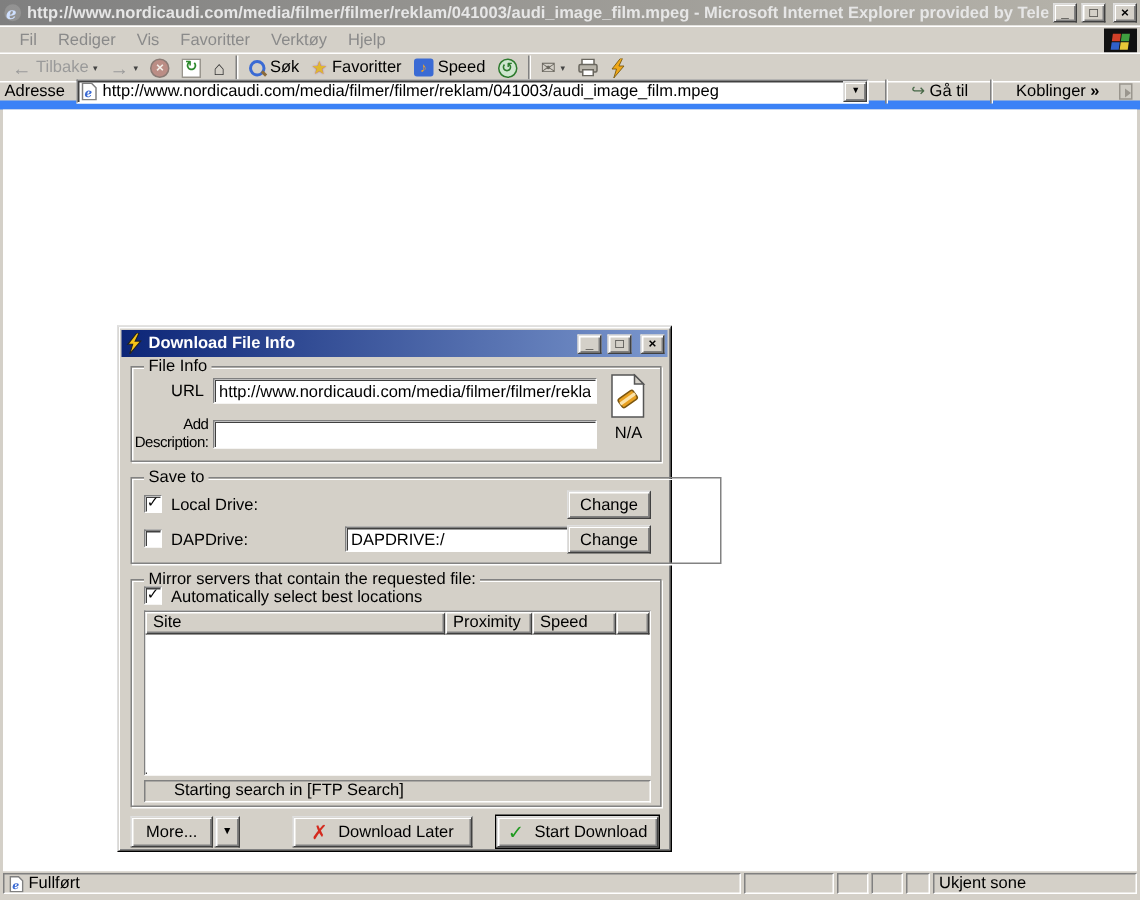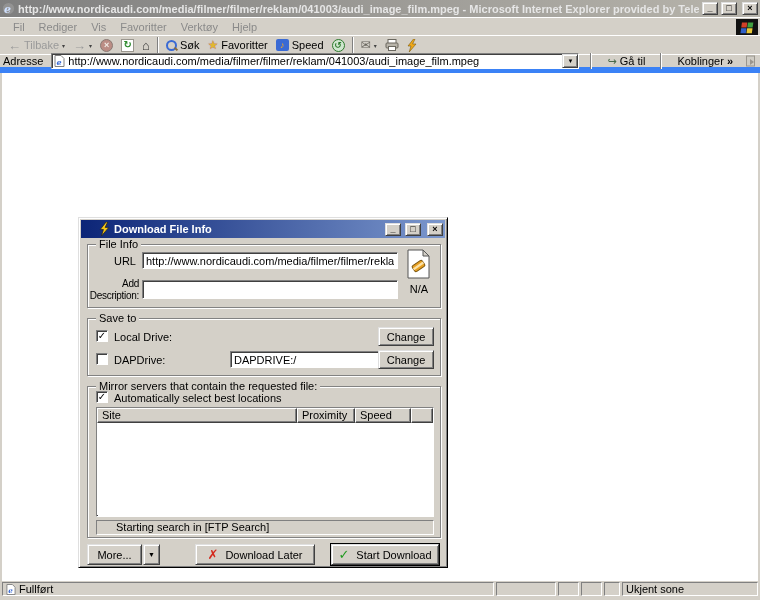--- a/index.html
+++ b/index.html
@@ -52,21 +52,21 @@
   .content { position:absolute; left:2px; top:73px; width:756px; height:508px; background:#ffffff; }
   .statusbar { position:absolute; left:0; top:581px; width:760px; height:16px; background:#d4d0c8;
                display:flex; gap:2px; padding:1px 2px; }
   .spanel { height:14px; display:flex; align-items:center; gap:3px; padding:0 3px;
             border:1px solid; border-color:#808080 #ffffff #ffffff #808080; white-space:nowrap; overflow:hidden; }
   
   .dialog { position:absolute; left:78px; top:217px; width:370px; height:351px;
     background:#d4d0c8; border:1px solid; border-color:#dfdfdf #000 #000 #dfdfdf;
     box-shadow:inset 1px 1px 0 #fff, inset -1px -1px 0 #808080; padding:2px; }
   .dlg-title { height:18px; background:linear-gradient(90deg,#0c2577,#7b97cd);
-    display:flex; align-items:center; gap:4px; padding:0 2px 0 18px; }
+    display:flex; align-items:center; gap:4px; padding:0 2px 0 3px; }
   .dlg-title .d-text { flex:1; color:#fff; font-weight:bold; white-space:nowrap; overflow:hidden; }
   .dlg-body { position:relative; height:329px; }
   .grp { position:absolute; border:1px solid #828282; box-shadow:1px 1px 0 #ffffff, inset 1px 1px 0 #ffffff; }
   .grp-label { position:absolute; top:-7px; left:8px; background:#d4d0c8; padding:0 3px; white-space:nowrap; }
   .fld-label { position:absolute; text-align:right; }
   .tfield { position:absolute; height:17px; font-size:11px; font-family:"Liberation Sans","DejaVu Sans",sans-serif;
     padding:1px 3px; background:#fff; border:1px solid; border-color:#808080 #fff #fff #808080;
     box-shadow:inset 1px 1px 0 #404040; outline:none; }
   .checkbox { position:absolute; width:12px; height:12px; background:#fff;
     border:1px solid; border-color:#808080 #fff #fff #808080; box-shadow:inset 1px 1px 0 #404040;
@@ -232,21 +232,21 @@
               <path d="M17 1 L17 7 H23 Z" fill="#d4d0c8" stroke="#555"></path>
               <g transform="rotate(-35 12.5 17)">
                 <rect x="6.5" y="13.5" width="12" height="7" rx="1.5" fill="#e8a020" stroke="#7a5510"></rect>
                 <rect x="6.5" y="15.8" width="12" height="2.2" fill="#fbe2a8"></rect>
               </g>
             </svg>
         </span>
         <span style="position:absolute;left:310px;top:38px;width:42px;text-align:center">N/A</span>
       </div>
 
-      <div class="grp" style="left:6px;top:80px;width:354px;height:58px">
+      <div class="grp" style="left:6px;top:80px;width:394px;height:58px">
         <span class="grp-label">Save to</span>
         <span class="checkbox" style="left:8px;top:11px">✓</span>
         <span class="fld-label" style="left:26px;top:12px;width:70px;text-align:left">Local Drive:</span>
         <span class="btn raised" style="position:absolute;left:290px;top:8px;width:56px;height:19px">Change</span>
         <span class="checkbox" style="left:8px;top:34px"></span>
         <span class="fld-label" style="left:26px;top:35px;width:70px;text-align:left">DAPDrive:</span>
         <input class="tfield grayfield" style="left: 94px; top: 32px; width: 186px; margin-left: 48px;" value="DAPDRIVE:/">
         <span class="btn raised" style="position:absolute;left:290px;top:31px;width:56px;height:19px">Change</span>
       </div>
 

